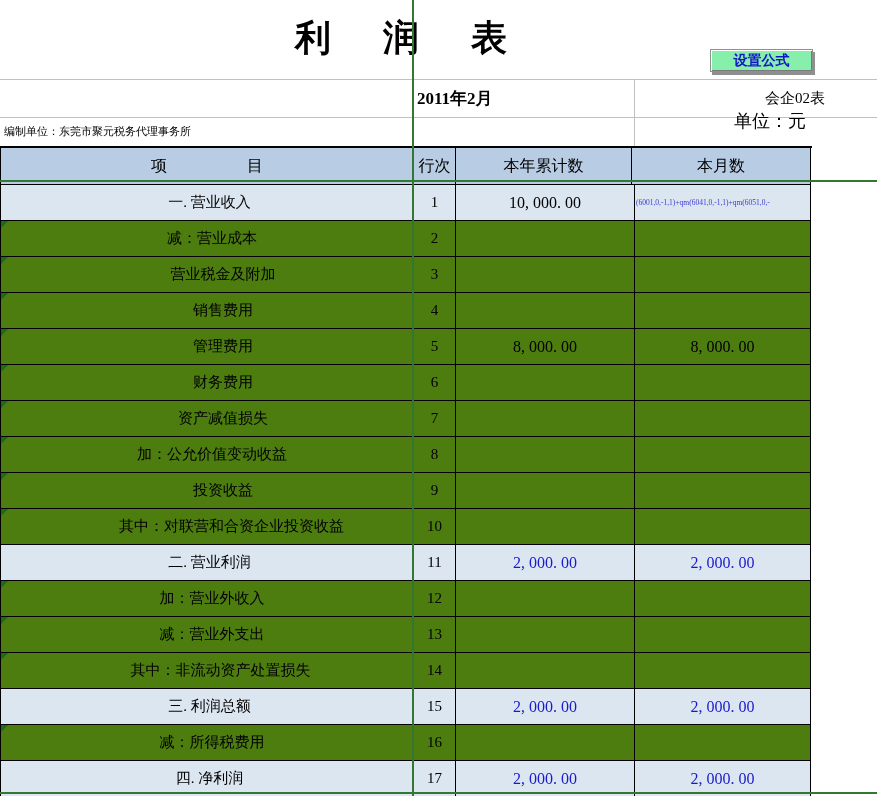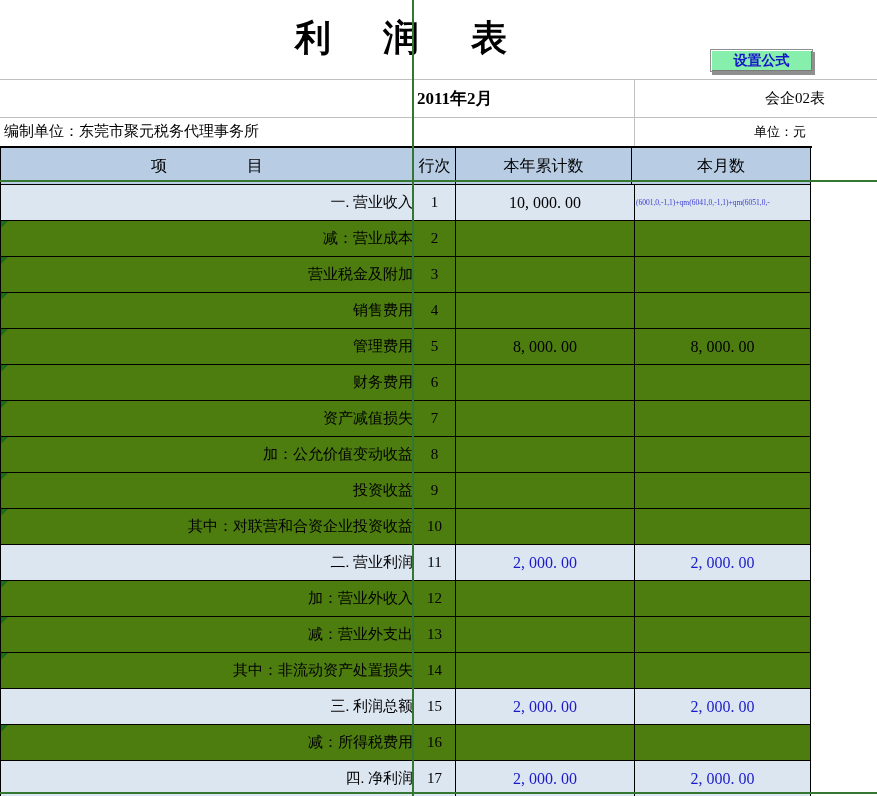--- a/index.html
+++ b/index.html
@@ -20,35 +20,35 @@
     font-family:"Liberation Serif","DejaVu Serif",serif;cursor:pointer;padding:0;
   }
   .rule-h{position:absolute;left:0;width:877px;height:1px;background:var(--light_rule_gray,#c0c0c0);}
   .rule-a{top:79px;} .rule-b{top:117px;}
   .rule-v{position:absolute;left:634px;top:79px;width:1px;height:67px;background:var(--light_rule_gray,#c0c0c0);}
   .period{position:absolute;left:413px;top:80px;width:218px;height:37px;line-height:37px;
     font-size:17px;font-weight:bold;padding-left:4px;}
   .form-no{position:absolute;left:634px;top:80px;width:172px;height:37px;line-height:37px;
     font-size:15px;text-align:right;padding-left:19px;}
   .prepared{position:absolute;left:0;top:117px;width:500px;height:33px;line-height:29px;
-    font-size:15px;padding-left:4px;}
-  .unit{position:absolute;left:634px;top:117px;width:172px;height:29px;line-height:29px;
-    font-size:13px;text-align:right;}
+    font-size:11px;padding-left:4px;}
+  .unit{position:absolute;left:634px;top:107px;width:172px;height:29px;line-height:29px;
+    font-size:18px;text-align:right;}
   
   .table{
     position:absolute;left:0;top:146px;width:811px;height:650px;overflow:hidden;
     border-top:2px solid #000;border-left:1px solid #000;
   }
   .trow{display:flex;width:810px;height:37px;box-sizing:border-box;border-bottom:1px solid #000;background:#4d7c0f;}
   .tbody .trow{height:36px;}
   .trow.band{background:var(--band_bg,#dce6f1);}
   .thead .trow{background:var(--header_bg,#b8cce4);height:37px;}
   .cell{box-sizing:border-box;border-right:1px solid #000;display:flex;align-items:center;
     font-size:15px;overflow:hidden;position:relative;}
-  .c-item{width:413px;justify-content:flex-end;}
+  .c-item{width:413px;justify-content:center;}
   .c-line{width:42px;justify-content:center;}
   .c-month{width:179px;justify-content:center;font-size:16px;}
   .c-year{width:176px;justify-content:center;font-size:16px;}
   .thead .cell{justify-content:center;font-size:16px;}
   .val-blue{color:var(--value_blue,#1a1ac8);}
   .c-year.formula{justify-content:flex-start;font-size:7.5px;color:var(--formula_blue,#3a3ad0);
     white-space:nowrap;padding-left:1px;letter-spacing:0;}
   .tri{position:absolute;left:0;top:0;width:0;height:0;
     border-top:7px solid var(--comment_triangle_green,#1a6b1a);border-right:7px solid transparent;}
   

